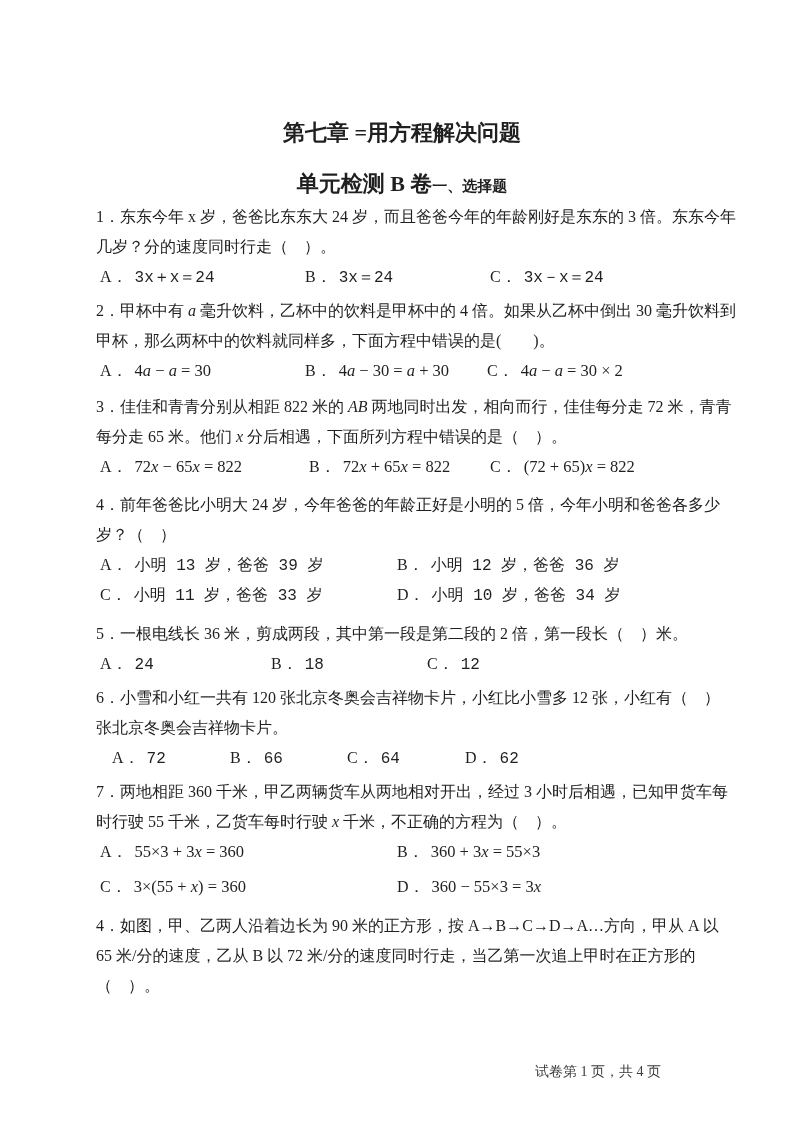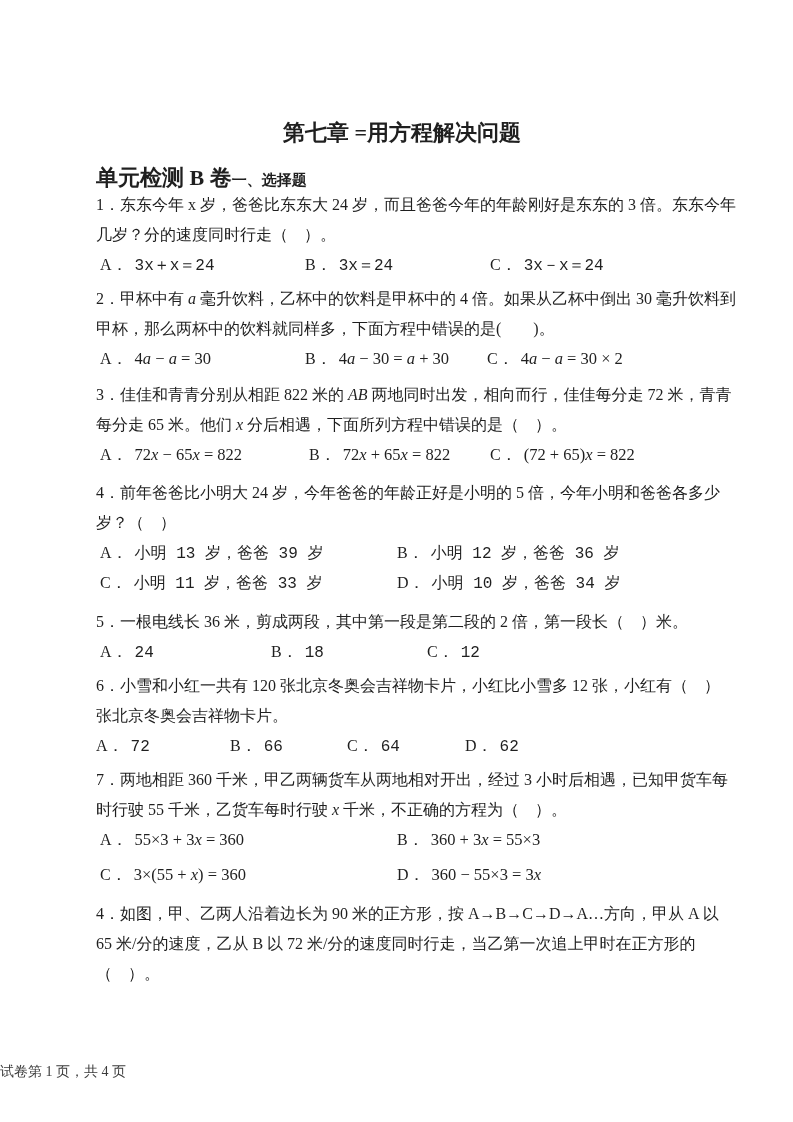--- a/index.html
+++ b/index.html
@@ -3,39 +3,39 @@
 <meta charset="utf-8">
 <style>
   html,body{margin:0;padding:0;}
   body{
     width:793px;height:1122px;background:#ffffff;position:relative;overflow:hidden;
     font-family:"Liberation Serif","DejaVu Serif",serif;color:#1f1f1f;
     -webkit-font-smoothing:antialiased;
   }
   .content{position:absolute;left:96px;top:0;width:612px;}
   .title{margin:116px 0 0 0;text-align:center;font-size:22px;font-weight:bold;line-height:34px;white-space:pre;}
-  .heading{margin-top:18px;line-height:20px;white-space:pre;}
+  .heading{margin-top:18px;line-height:32px;white-space:pre;text-align:center;}
   .h-big{font-size:22px;font-weight:bold;}
   .h-small{font-size:15px;font-weight:bold;}
   .question{margin:0 0 4px 0;}
   .question.gap6{margin-bottom:6px;}
   .question.gap8{margin-bottom:8px;}
   .q-first{margin-top:0;}
   .q-line{margin:0;font-size:16px;line-height:30px;white-space:pre;}
   .q-line i{font-family:"Liberation Serif","DejaVu Serif",serif;font-style:italic;}
   .opts{position:relative;height:30px;line-height:30px;font-size:16px;}
   .opts.h32{height:32px;}
   .opts.h31{height:31px;}
   .opts.h35{height:35px;}
   .opt{position:absolute;top:0;white-space:pre;}
   .opt-label{margin-right:7px;}
   .opt-text{white-space:pre;font-family:Liberation Mono, monospace;}
   .formula{font-family:"Liberation Serif","DejaVu Serif",serif;font-size:16.5px;}
   .formula i{font-style:italic;}
-  .footer{position:absolute;left:0;top:1063px;width:661px;text-align:left;
+  .footer{position:absolute;left:0;top:1063px;width:661px;text-align:right;
     font-size:14px;color:#3a3a3a;white-space:pre;}
 </style>
 </head>
 <body>
 
 <div class="content">
 
   <h1 class="title">第七章 =用方程解决问题</h1>
 
   <div class="heading"><span class="h-big">单元检测 B 卷</span><span class="h-small">一、选择题</span></div>
@@ -89,21 +89,21 @@
       <span class="opt" style="left:4px"><span class="opt-label">A．</span><span class="opt-text">24</span></span>
       <span class="opt" style="left:175px"><span class="opt-label">B．</span><span class="opt-text">18</span></span>
       <span class="opt" style="left:331px"><span class="opt-label">C．</span><span class="opt-text">12</span></span>
     </div>
   </div>
 
   <div class="question">
     <p class="q-line">6．小雪和小红一共有 120 张北京冬奥会吉祥物卡片，小红比小雪多 12 张，小红有（　）</p>
     <p class="q-line">张北京冬奥会吉祥物卡片。</p>
     <div class="opts">
-      <span class="opt" style="left:0"><span class="opt-label">A．</span><span class="opt-text">72</span></span>
+      <span class="opt" style="left:16px"><span class="opt-label">A．</span><span class="opt-text">72</span></span>
       <span class="opt" style="left:134px"><span class="opt-label">B．</span><span class="opt-text">66</span></span>
       <span class="opt" style="left:251px"><span class="opt-label">C．</span><span class="opt-text">64</span></span>
       <span class="opt" style="left:369px"><span class="opt-label">D．</span><span class="opt-text">62</span></span>
     </div>
   </div>
 
   <div class="question">
     <p class="q-line">7．两地相距 360 千米，甲乙两辆货车从两地相对开出，经过 3 小时后相遇，已知甲货车每</p>
     <p class="q-line">时行驶 55 千米，乙货车每时行驶 <i>x</i> 千米，不正确的方程为（　）。</p>
     <div class="opts h35">

